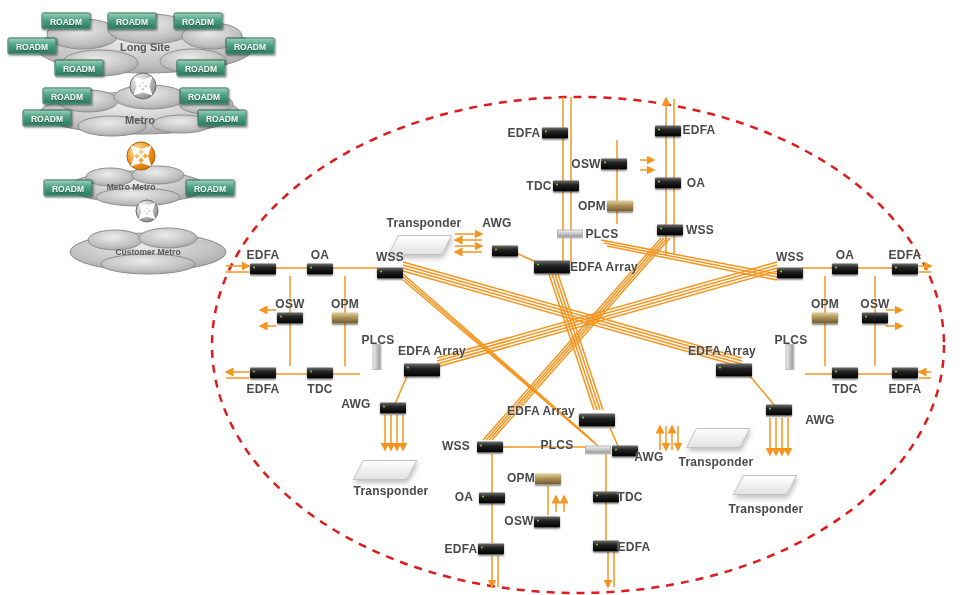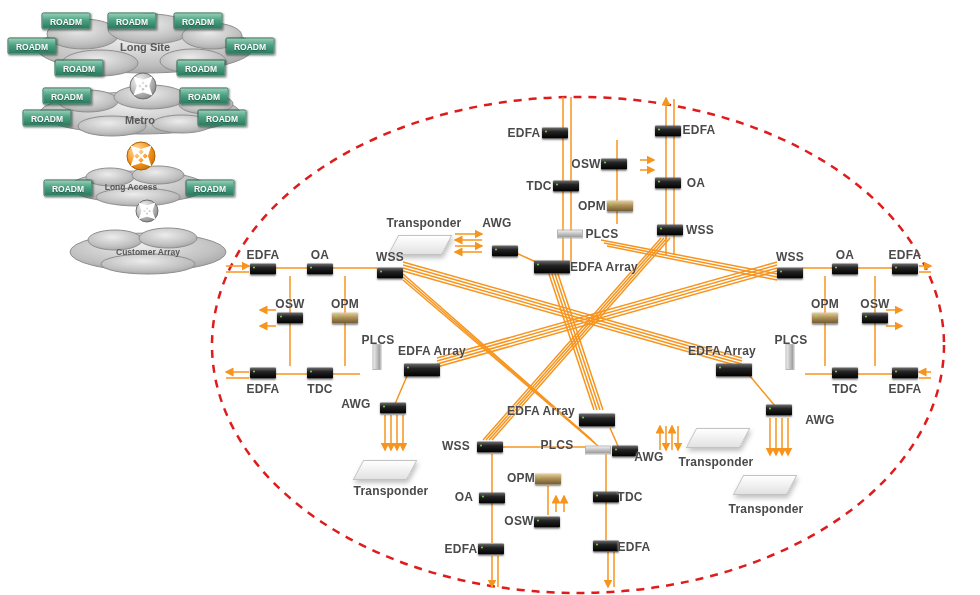--- a/index.html
+++ b/index.html
@@ -114,22 +114,22 @@
         <line x1="0" y1="0" x2="-7" y2="-7" marker-end="url(#arW)"></line>
         <line x1="0" y1="0" x2="7" y2="-7" marker-end="url(#arW)"></line>
         <line x1="0" y1="0" x2="-7" y2="7" marker-end="url(#arW)"></line>
         <line x1="0" y1="0" x2="7" y2="7" marker-end="url(#arW)"></line>
       </g>
     </g>
   </svg>
 
   <div class="cloud-label cl-lg" style="left:145px;top:47px">Long Site</div>
   <div class="cloud-label cl-md" style="left:140px;top:120px">Metro</div>
-  <div class="cloud-label cl-sm" style="left:131px;top:187px">Long Access</div>
-  <div class="cloud-label cl-sm" style="left:148px;top:252px">Customer Array</div>
+  <div class="cloud-label cl-sm" style="left:131px;top:187px">Metro Metro</div>
+  <div class="cloud-label cl-sm" style="left:148px;top:252px">Customer Metro</div>
 
   <div class="roadm" style="left:66px;top:21px">ROADM</div>
   <div class="roadm" style="left:132px;top:21px">ROADM</div>
   <div class="roadm" style="left:198px;top:21px">ROADM</div>
   <div class="roadm" style="left:32px;top:46px">ROADM</div>
   <div class="roadm" style="left:250px;top:46px">ROADM</div>
   <div class="roadm" style="left:79px;top:68px">ROADM</div>
   <div class="roadm" style="left:201px;top:68px">ROADM</div>
   <div class="roadm" style="left:67px;top:96px">ROADM</div>
   <div class="roadm" style="left:204px;top:96px">ROADM</div>

